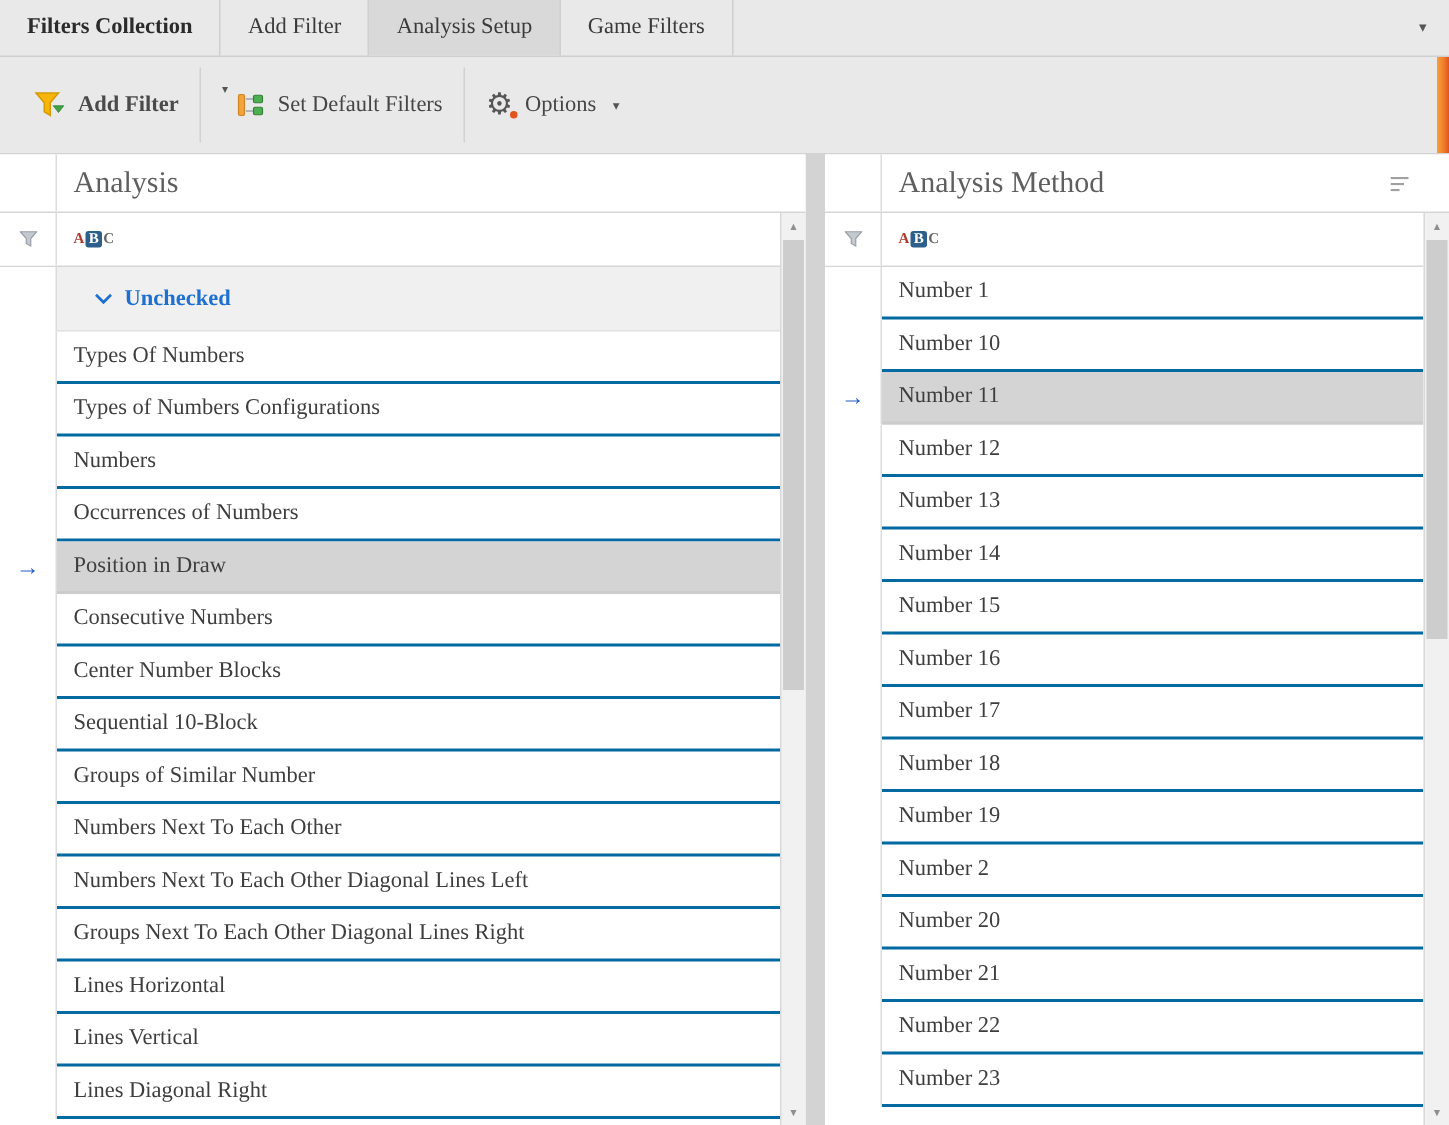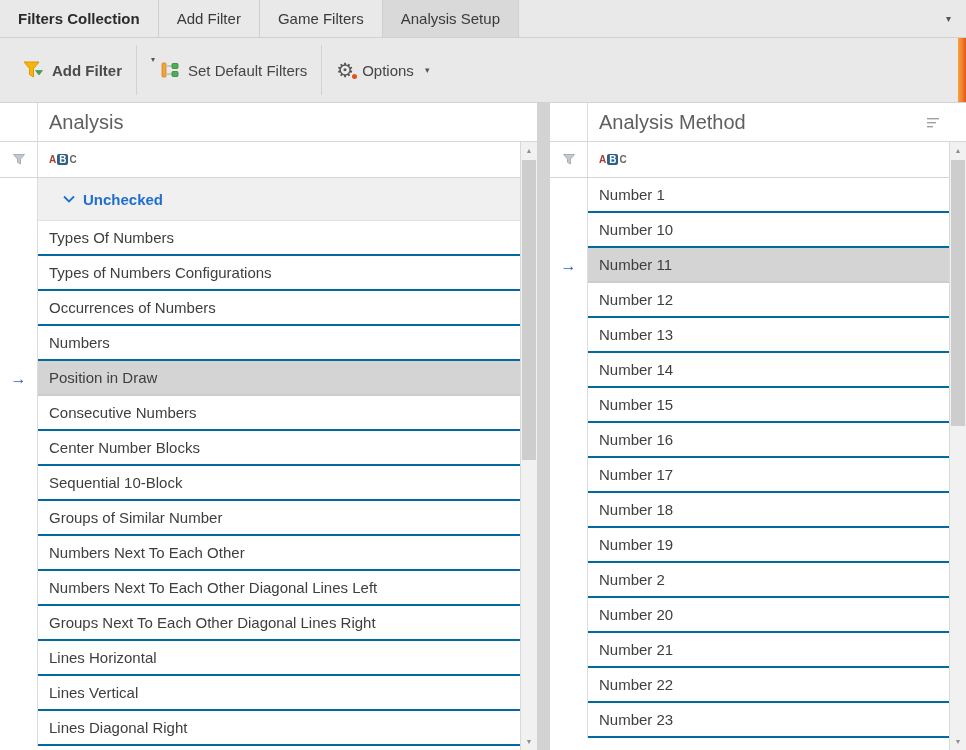--- a/index.html
+++ b/index.html
@@ -2,21 +2,21 @@
 <html><head>
 <meta charset="utf-8">
 <style>
   html,body{margin:0;padding:0;}
   body{
     width:966px;height:750px;overflow:hidden;position:relative;
     font-family:"Liberation Sans","DejaVu Sans",sans-serif;
     background:#d3d3d3;
     -webkit-font-smoothing:antialiased;
   }
-  .app{position:absolute;inset:0;}
+  .app{position:absolute;inset:0;font-family:Liberation Serif, serif;}
 
   
   .tabbar{
     position:absolute;left:0;top:0;right:0;height:37px;
     background:#e9e9e9;border-bottom:1px solid #d0d0d0;
     display:flex;align-items:stretch;
   }
   .tabs{display:flex;align-items:stretch;}
   .tab{
     padding:0 18px;line-height:37px;font-size:15px;color:#3a3a3a;
@@ -107,22 +107,22 @@
 </style>
 </head>
 <body>
 
 <div class="app">
 
   <div class="tabbar">
     <div class="tabs">
         <div class="tab tab-active">Filters Collection</div>
         <div class="tab">Add Filter</div>
+        <div class="tab tab-highlight">Analysis Setup</div>
         <div class="tab">Game Filters</div>
-        <div class="tab tab-highlight">Analysis Setup</div>
       </div>
     <span class="tab-caret">▾</span>
   </div>
 
   <div class="toolbar">
     <div class="tbtn">
       <svg width="22" height="20" viewBox="0 0 22 20">
         <path d="M2 2 H17 L11.5 8.5 V17 L7.5 14.5 V8.5 Z" fill="#f7b50a" stroke="#d69a00" stroke-width="1"></path>
         <path d="M13.5 10.5 h7 l-3.5 4.5 z" fill="#3fa33f" stroke="#2e7d32" stroke-width="0.5"></path>
       </svg>
@@ -187,25 +187,25 @@
               <div class="row row-item">
                 <div class="gutter"></div>
                 <div class="cell">Types Of Numbers</div>
               </div>
               <div class="row row-item">
                 <div class="gutter"></div>
                 <div class="cell">Types of Numbers Configurations</div>
               </div>
               <div class="row row-item">
                 <div class="gutter"></div>
+                <div class="cell">Numbers</div>
+              </div>
+              <div class="row row-item">
+                <div class="gutter"></div>
                 <div class="cell">Occurrences of Numbers</div>
-              </div>
-              <div class="row row-item">
-                <div class="gutter"></div>
-                <div class="cell">Numbers</div>
               </div>
               <div class="row row-item selected">
                 <div class="gutter">
                   <span class="sel-arrow">→</span>
                 </div>
                 <div class="cell">Position in Draw</div>
               </div>
               <div class="row row-item">
                 <div class="gutter"></div>
                 <div class="cell">Consecutive Numbers</div>

